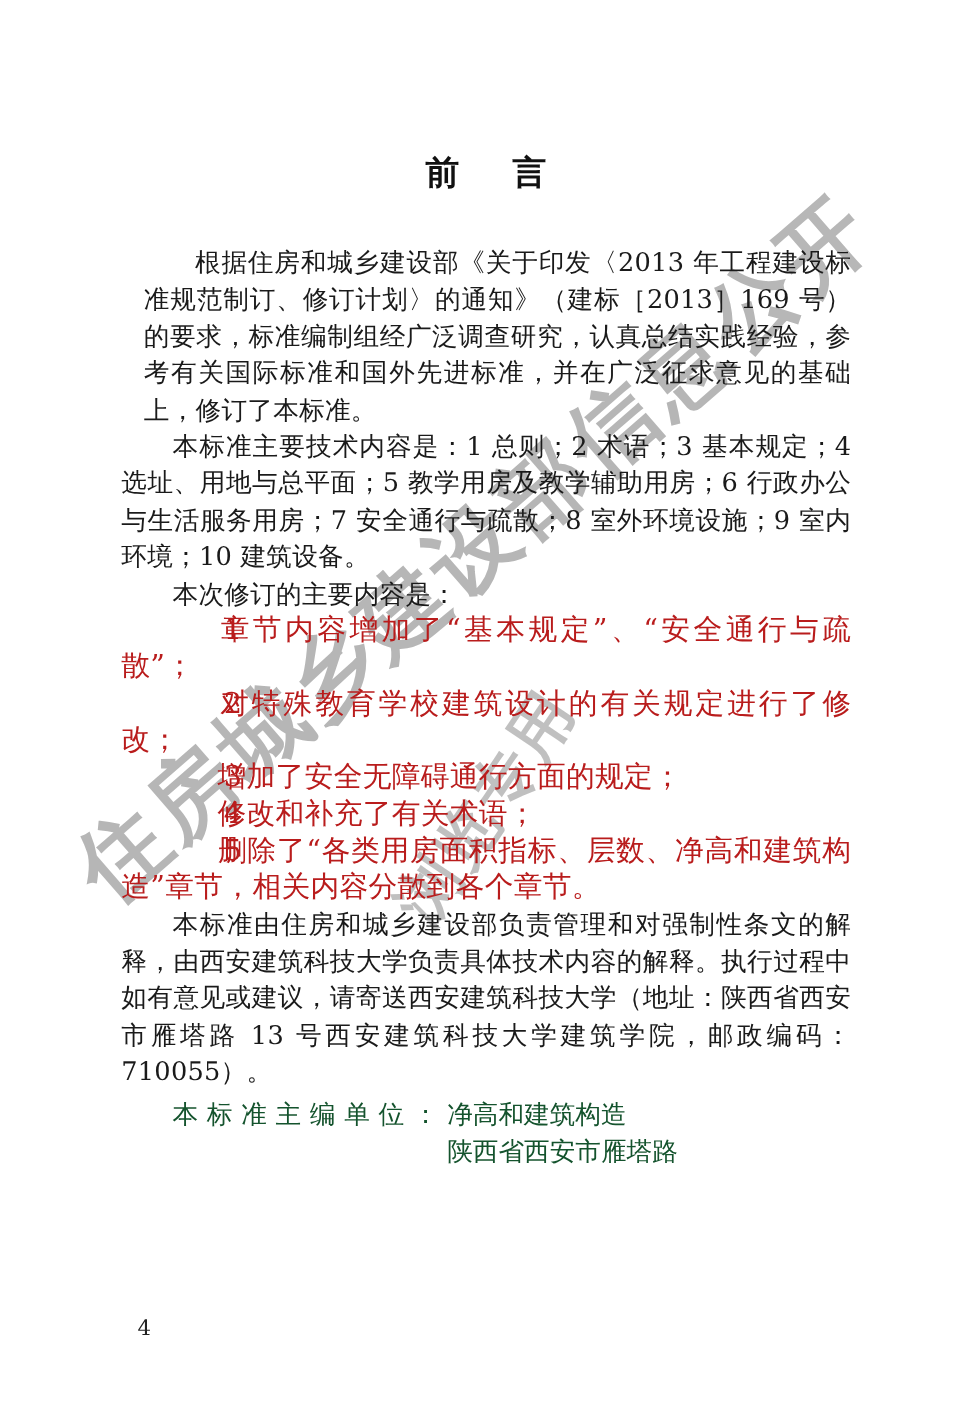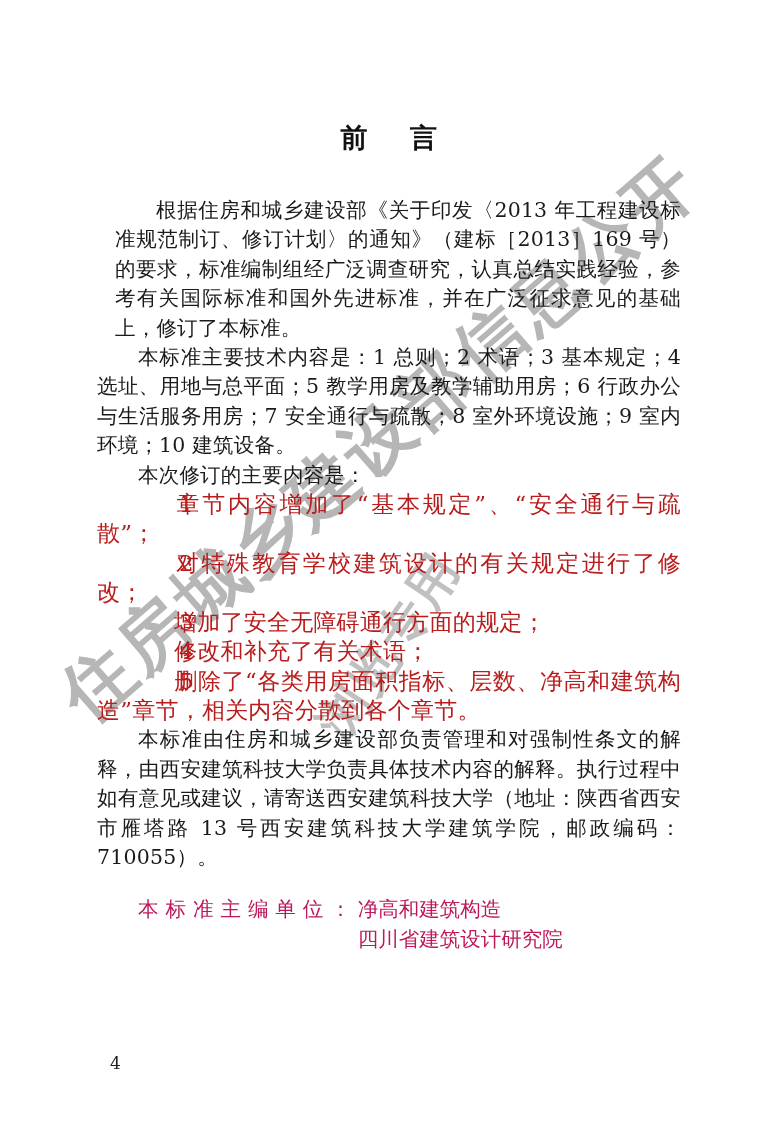--- a/index.html
+++ b/index.html
@@ -103,24 +103,24 @@
     text-indent: 41px;
     letter-spacing: 0.01em;
   }
   .list-item .num {
     display: inline-block;
     width: 36px;
   }
 
   
   #units-block {
-    margin-top: 22px;
+    margin-top: 4px;
     font-size: 20.5px;
     line-height: 30px;
-    color: #be185d;
+    color: #14532d;
   }
   .unit-row {
     display: flex;
     align-items: baseline;
   }
   #units-label {
     padding-left: 41px;
     letter-spacing: 0.34em;
     white-space: nowrap;
   }
@@ -178,21 +178,21 @@
 
     <p class="para indent">本标准由住房和城乡建设部负责管理和对强制性条文的解释，由西安建筑科技大学负责具体技术内容的解释。执行过程中如有意见或建议，请寄送西安建筑科技大学（地址：陕西省西安市雁塔路 13 号西安建筑科技大学建筑学院，邮政编码：710055）。</p>
 
     <div id="units-block">
       <div class="unit-row">
         <span id="units-label">本标准主编单位：</span>
         <span class="unit-name">净高和建筑构造</span>
       </div>
       <div class="unit-row">
         <span class="unit-spacer">本标准主编单位：</span>
-        <span class="unit-name">四川省建筑设计研究院</span>
+        <span class="unit-name">陕西省西安市雁塔路</span>
       </div>
     </div>
 
   </div>
 
   <div id="page-number">4</div>
 
 </div>
 
 </body></html>

